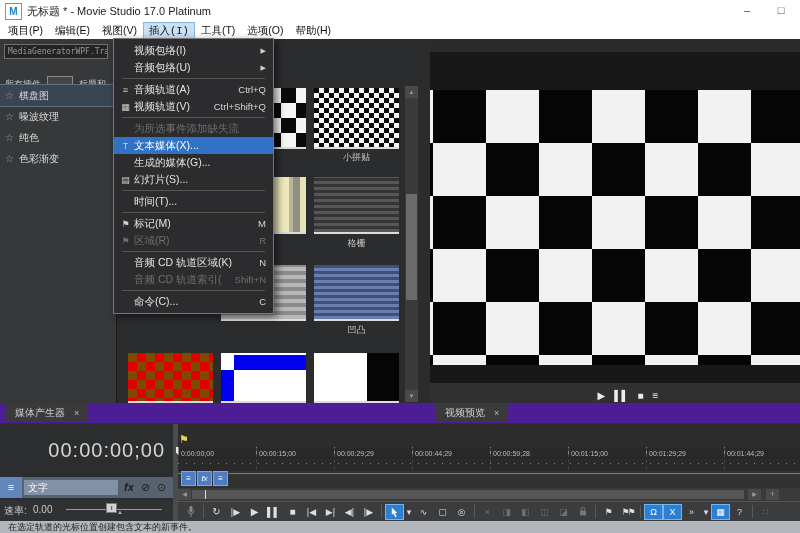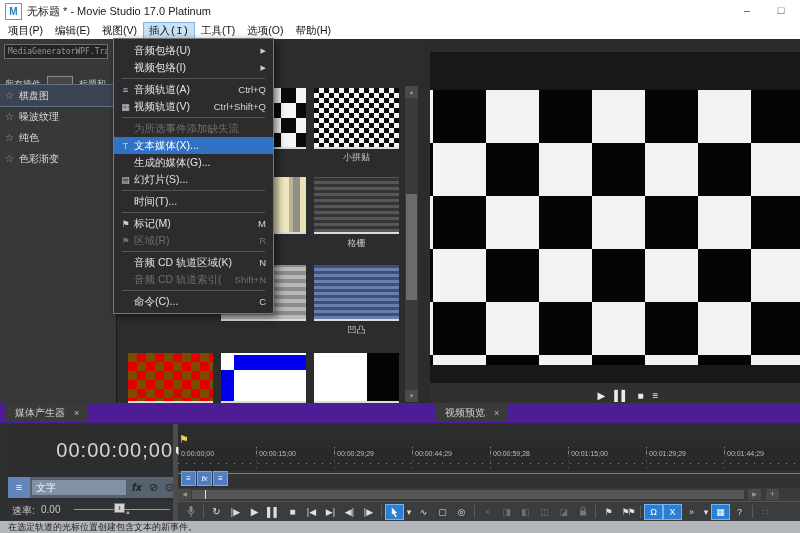--- a/index.html
+++ b/index.html
@@ -44,21 +44,21 @@
     padding:3px 0;box-sizing:border-box;z-index:60;}
   .mrow{display:flex;align-items:center;height:17px;padding:0 7px 0 3px;color:#e2e2e2;font-size:10.5px;}
   .mrow .gut{flex:0 0 17px;text-align:center;font-size:9px;color:#cfcfcf;}
   .mrow .lbl{flex:1;white-space:nowrap;overflow:hidden;}
   .mrow .sc{margin-left:14px;font-size:9.5px;color:#d6d6d6;}
   .mrow .arr{margin-left:10px;font-size:7px;color:#cfcfcf;}
   .mrow.dis,.mrow.dis .sc,.mrow.dis .gut{color:#6f6f6f;}
   .mrow.hl{background:#3272c4;color:#ffffff;}
   .msep{height:1px;background:#555;margin:2px 8px;}
   
-  .tl-left{left:8px;top:424px;width:173px;height:97px;background:#2b2d2e;}
+  .tl-left{left:0;top:424px;width:173px;height:97px;background:#2b2d2e;}
   .timedisp{left:0;top:0;width:165px;height:50px;color:#d5d5d5;font-size:20px;letter-spacing:1px;
     text-align:right;line-height:52px;}
   .trackhdr{left:0;top:53px;width:173px;height:21px;background:#56626f;}
   .hambtn{left:0;top:0;width:22px;height:21px;background:#6286ba;color:#fff;font-size:11px;text-align:center;line-height:21px;}
   .tname{left:24px;top:3px;width:94px;height:15px;background:#8292a6;color:#ffffff;font-size:10px;line-height:15px;padding-left:4px;box-sizing:border-box;}
   .thico{top:4px;color:#1c1c1c;font-size:11px;}
   .raterow{left:0;top:76px;width:173px;height:21px;background:#2f3132;color:#c8c8c8;font-size:10px;}
   .splitter{left:173px;top:424px;width:5px;height:97px;background:#4a4c4e;}
   .tl-right{left:178px;top:424px;width:622px;height:97px;background:#2e3031;}
   .markerbar{left:0;top:0;width:622px;height:23px;background:#2c2c2c;border-bottom:1px solid #1a1a1a;}
@@ -233,26 +233,26 @@
 <div class="abs ptransport">
   <span>▶</span>
   <span>▌▌</span>
   <span>■</span>
   <span>≡</span>
 </div>
 
 <div class="abs menu">
   <div class="mrow">
     <span class="gut"></span>
+    <span class="lbl">视频包络(I)</span>
+    <span class="arr">▶</span>
+  </div>
+  <div class="mrow">
+    <span class="gut"></span>
     <span class="lbl">音频包络(U)</span>
-    <span class="arr">▶</span>
-  </div>
-  <div class="mrow">
-    <span class="gut"></span>
-    <span class="lbl">视频包络(I)</span>
     <span class="arr">▶</span>
   </div>
   <div class="msep"></div>
   <div class="mrow">
     <span class="gut">≡</span>
     <span class="lbl">音频轨道(A)</span>
     <span class="sc">Ctrl+Q</span>
   </div>
   <div class="mrow">
     <span class="gut">▦</span>

